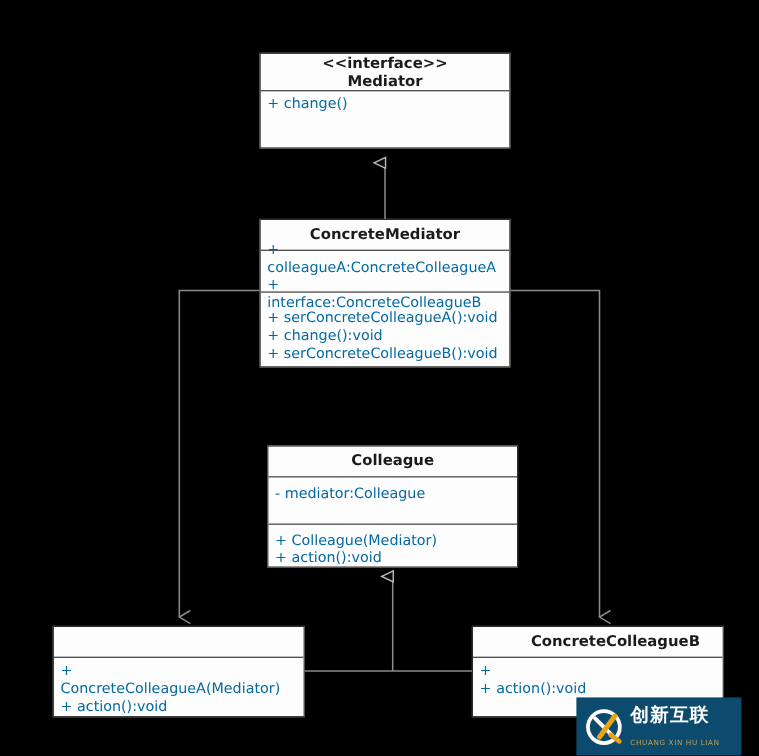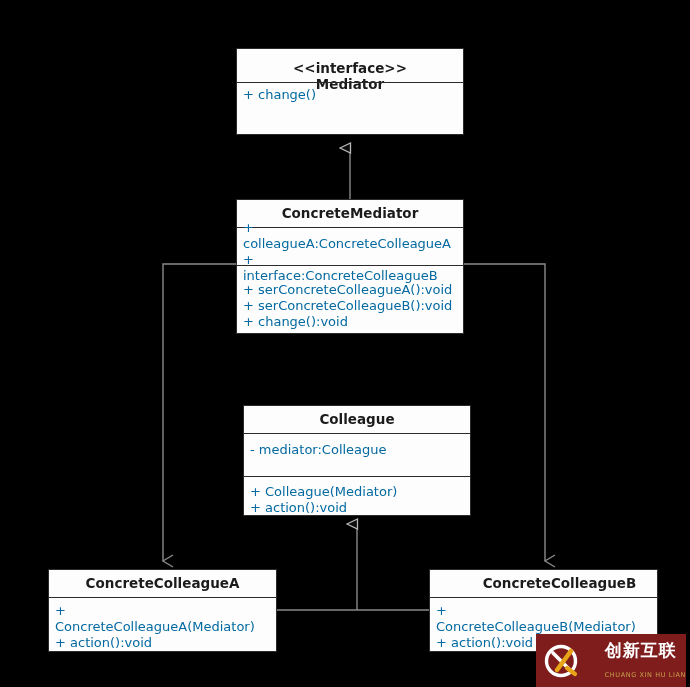--- a/index.html
+++ b/index.html
@@ -35,21 +35,21 @@
   .uml-title {
     text-align: center;
     font-weight: bold;
     font-size: 13.5px;
     color: #1b1b1b;
     line-height: 16px;
     padding-top: 5px;
     box-sizing: border-box;
   }
   .uml-title.iface {
-    padding-top: 11px;
+    padding-top: 1px;
   }
   .divider {
     position: absolute;
     left: 0;
     right: 0;
     border-top: 1px solid #2b2b2b;
   }
   .uml-compartment {
     position: absolute;
     left: 0;
@@ -60,31 +60,30 @@
   .uml-line {
     font-size: 13px;
     line-height: 16px;
     color: #0369a1;
     white-space: nowrap;
   }
 
   
   #watermark {
     position: absolute;
-    left: 536px;
+    left: 524px;
     top: 634px;
     width: 150px;
     height: 53px;
-    background: #7f1d1d;
+    background: #0c4a6e;
     display: flex;
     align-items: center;
     gap: 7px;
     padding-left: 8px;
     box-sizing: border-box;
-    justify-content: space-between;
   }
   #wm-mark {
     position: relative;
     width: 34px;
     height: 34px;
     flex: none;
   }
   #wm-text {
     display: flex;
     flex-direction: column;
@@ -151,54 +150,52 @@
     <div class="divider" style="top:27px;"></div>
     <div class="divider" style="top:65px;"></div>
     <div class="uml-compartment" style="top:18px;">
       <div class="uml-line">+</div>
       <div class="uml-line">colleagueA:ConcreteColleagueA</div>
       <div class="uml-line">+</div>
       <div class="uml-line">interface:ConcreteColleagueB</div>
     </div>
     <div class="uml-compartment" style="top:80px;">
       <div class="uml-line">+ serConcreteColleagueA():void</div>
+      <div class="uml-line">+ change():void</div>
       <div class="uml-line">+ serConcreteColleagueB():void</div>
-      <div class="uml-line">+ change():void</div>
     </div>
   </div>
 
   <div class="uml-box" style="left:243px; top:405px; width:228px; height:111px;">
     <div class="uml-title">Colleague</div>
     <div class="divider" style="top:27px;"></div>
     <div class="divider" style="top:70px;"></div>
     <div class="uml-compartment" style="top:34px;">
       <div class="uml-line">- mediator:Colleague</div>
     </div>
     <div class="uml-compartment" style="top:76px;">
       <div class="uml-line">+ Colleague(Mediator)</div>
       <div class="uml-line">+ action():void</div>
     </div>
   </div>
 
   <div class="uml-box" style="left:48px; top:569px; width:229px; height:83px;">
-    <div class="uml-title">ConcreteColleagueA</div>
     <div class="divider" style="top:27px;"></div>
     <div class="uml-compartment" style="top:31px;">
       <div class="uml-line">+</div>
       <div class="uml-line">ConcreteColleagueA(Mediator)</div>
       <div class="uml-line">+ action():void</div>
     </div>
   </div>
 
   <div class="uml-box" style="left:429px; top:569px; width:229px; height:83px;padding-left:32px;">
     <div class="uml-title">ConcreteColleagueB</div>
     <div class="divider" style="top:27px;"></div>
     <div class="uml-compartment" style="top:31px;">
       <div class="uml-line">+</div>
-      <div class="uml-line">ConcreteColleagueB(Mediator)</div>
       <div class="uml-line">+ action():void</div>
     </div>
   </div>
 
   <div id="watermark">
     <div id="wm-mark">
       <svg width="34" height="34" viewBox="0 0 34 34">
         <circle cx="17" cy="17" r="14.5" fill="none" stroke="#ffffff" stroke-width="3.4"></circle>
         <path d="M9,9 L25,25" stroke="#ffffff" stroke-width="3.6" stroke-linecap="round"></path>
         <path d="M27,7 L13,26" stroke="#e8a317" stroke-width="4.6" stroke-linecap="round"></path>

